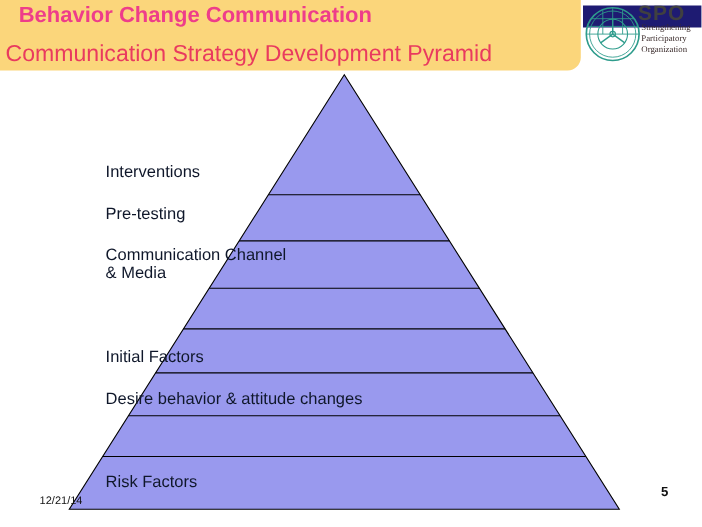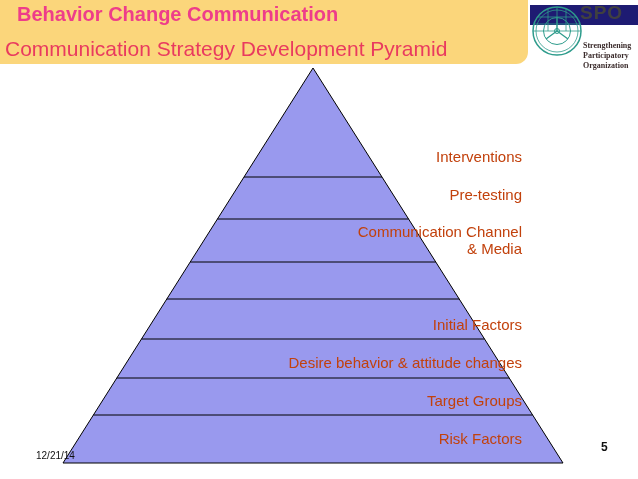--- a/index.html
+++ b/index.html
@@ -24,32 +24,31 @@
     color:var(--subtitle-color,#E93A5F);white-space:nowrap;
   }
   
   .logo-svg{position:absolute;left:520px;top:0;width:118px;height:62px;z-index:2;}
   .logo-acronym{
     position:absolute;left:580px;top:2px;z-index:3;
     font-size:19px;font-weight:bold;letter-spacing:1px;
     color:#404040;
   }
   .logo-tagline{
-    position:absolute;left:583px;top:41px;z-index:3;
+    position:absolute;left:583px;top:20px;z-index:3;
     font-family:"Liberation Serif",serif;font-size:8px;line-height:10px;
     color:#3b2c2c;
-    font-weight:bold;
   }
   
   .pyr-svg{position:absolute;left:0;top:0;width:638px;height:479px;z-index:1;}
   .pyr-shape{fill:var(--pyramid-fill,#9999EE);stroke:var(--pyramid-stroke,#000);stroke-width:1;}
   .pyr-divider{stroke:var(--pyramid-stroke,#000);stroke-width:1;}
   .pyr-label{
-    position:absolute;left:122px;width:400px;z-index:2;
-    text-align:right;font-size:15px;line-height:17px;color:#c2410c;
+    position:absolute;left:96px;width:400px;z-index:2;
+    text-align:left;font-size:15px;line-height:17px;color:#0f172a;
     white-space:pre-line;
   }
   
   .slide-date{
     position:absolute;left:36px;top:450px;z-index:3;
     font-size:10px;color:#111;
   }
   .page-number{
     position:absolute;left:601px;top:440px;z-index:2;
     font-size:12px;font-weight:bold;color:#111;
@@ -109,19 +108,18 @@
     <line class="pyr-divider" x1="116.8" y1="378" x2="509.2" y2="378"></line>
     <line class="pyr-divider" x1="93.4" y1="415" x2="532.6" y2="415"></line>
   </svg>
 
   <div class="pyr-label" style="top:148px">Interventions</div>
   <div class="pyr-label" style="top:186px">Pre-testing</div>
   <div class="pyr-label" style="top:223px">Communication Channel
 &amp; Media</div>
   <div class="pyr-label" style="top:316px">Initial Factors</div>
   <div class="pyr-label" style="top:354px">Desire behavior &amp; attitude changes</div>
-  <div class="pyr-label" style="top:392px">Target Groups</div>
   <div class="pyr-label" style="top:430px">Risk Factors</div>
 
   <div class="slide-date">12/21/14</div>
   <div class="page-number">5</div>
 
 </div>
 
 </body></html>

